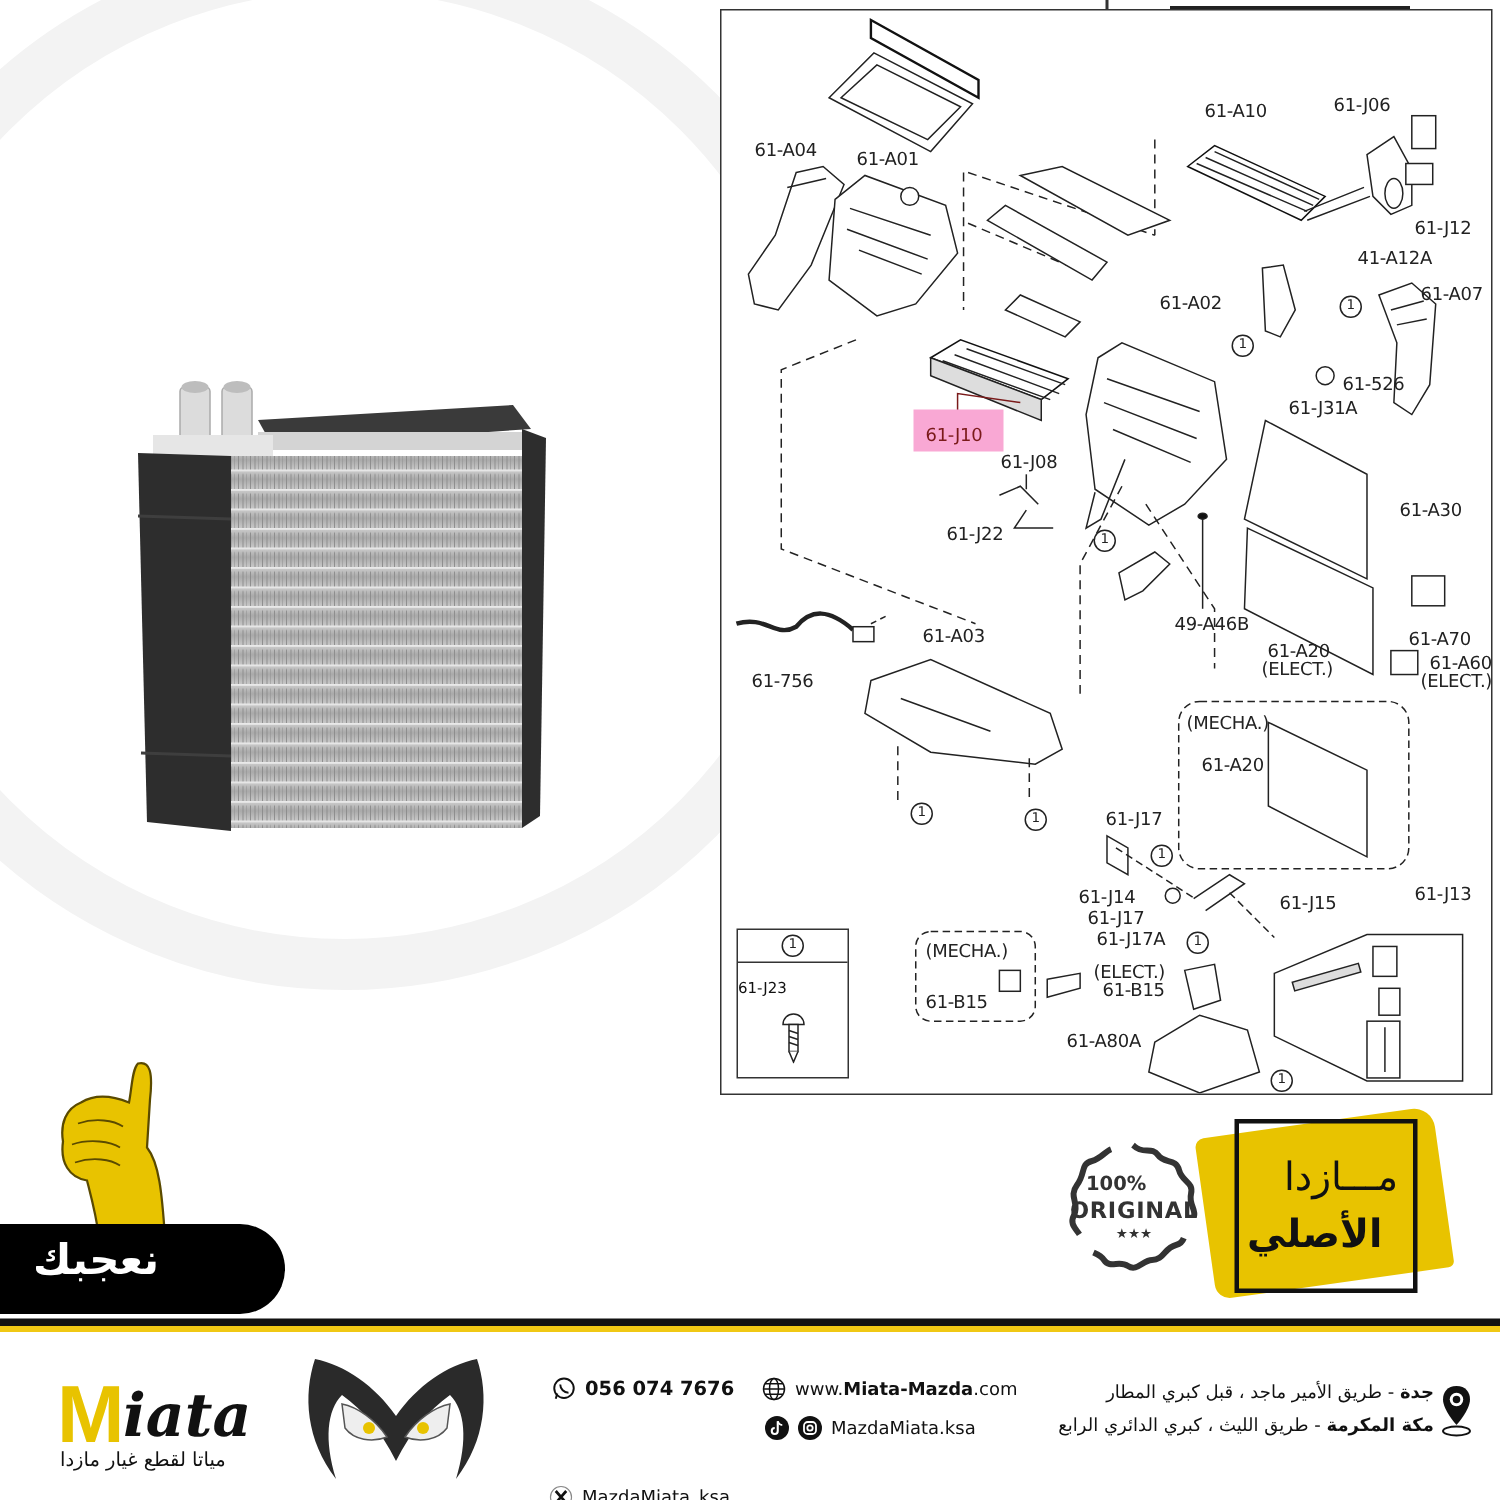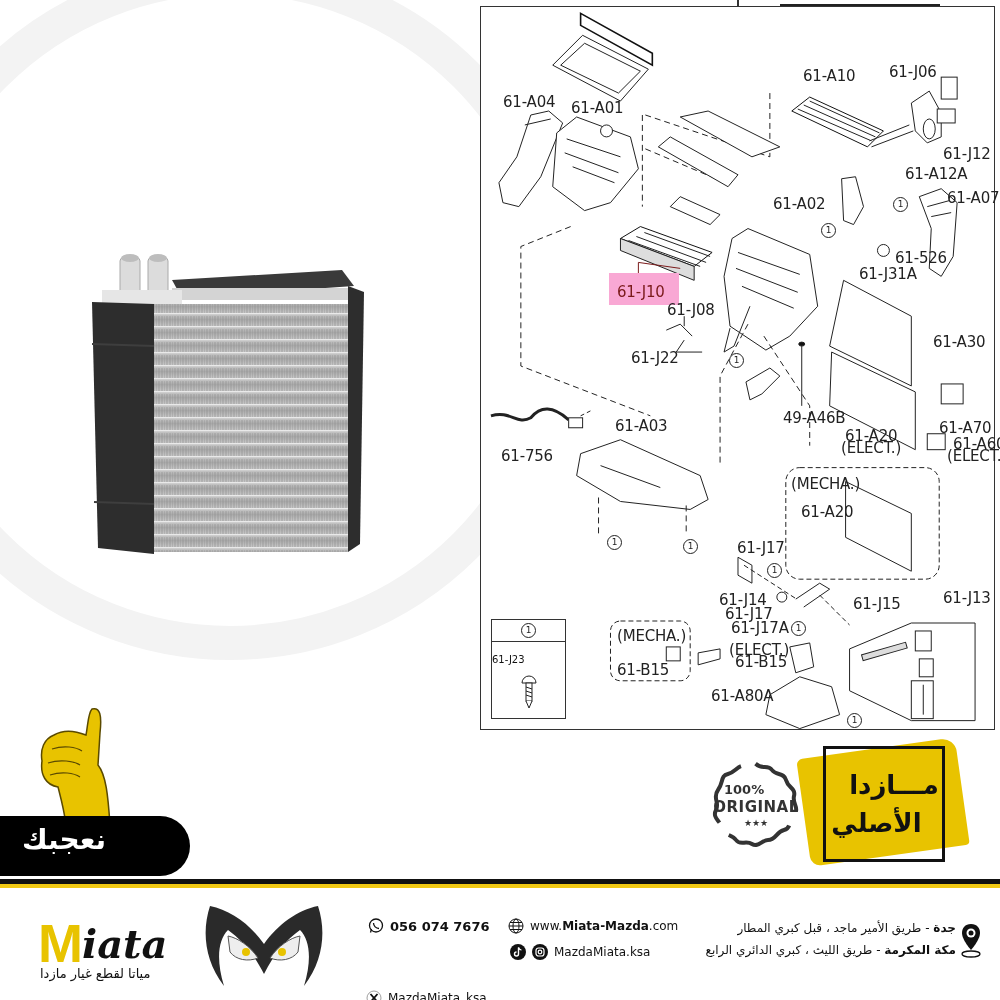--- a/index.html
+++ b/index.html
@@ -17,21 +17,21 @@
 
   
   .diagram {
     position: absolute; left: 480px; top: 6px; width: 515px; height: 724px;
     border: 1.5px solid #333; background: #fff;
   }
   .diagram-top-tick { position: absolute; left: 737px; top: 0; width: 1.5px; height: 6px; background: #333; }
   .diagram-top-line { position: absolute; left: 780px; top: 4px; width: 160px; height: 2px; background: #222; }
   .diagram svg.art { position: absolute; left: 0; top: 0; width: 100%; height: 100%; }
   .lbl {
-    position: absolute; font-family: "DejaVu Sans", sans-serif; font-size: 15px; color: #222;
+    position: absolute; font-family: "DejaVu Sans", sans-serif; font-size: 12px; color: #222;
     white-space: nowrap; letter-spacing: -0.2px;
   }
   .lbl.hl { background: #f9a8d4; color: #7a1a1a; padding: 10px 14px 4px 8px; }
   .circ {
     position: absolute; width: 15px; height: 15px; border: 1px solid #222; border-radius: 50%;
     font-size: 9px; line-height: 13px; text-align: center; color: #222; background: #fff;
   }
   .legend-box {
     position: absolute; left: 10px; top: 612px; width: 75px; height: 100px; border: 1px solid #333;
   }
@@ -59,21 +59,21 @@
   .orig-stars { position: absolute; left: 706px; top: 818px; width: 100px; text-align: center; font-size: 9px; color: #333; }
 
   .mazda-splash {
     position: absolute; left: 803px; top: 748px; width: 160px; height: 108px;
     background: #e8c300; transform: rotate(-8deg); border-radius: 6px 14px 4px 10px;
   }
   .mazda-frame {
     position: absolute; left: 823px; top: 746px; width: 122px; height: 116px;
     border: 3px solid #111;
   }
-  .mazda-line1 { position: absolute; left: 823px; top: 770px; width: 142px; text-align: center; font-size: 26px; font-weight: bold; color: #111; direction: rtl; }
+  .mazda-line1 { position: absolute; left: 823px; top: 770px; width: 142px; text-align: center; font-size: 26px; font-weight: normal; color: #111; direction: rtl; }
   .mazda-line2 { position: absolute; left: 823px; top: 808px; width: 107px; text-align: center; font-size: 26px; font-weight: bold; color: #111; direction: rtl; }
 
   
   .div-black { position: absolute; left: 0; top: 879px; width: 1000px; height: 5px; background: #111; }
   .div-yellow { position: absolute; left: 0; top: 884px; width: 1000px; height: 4px; background: #f0c814; }
 
   
   .logo-M { position: absolute; left: 38px; top: 912px; font-size: 54px; font-weight: bold; color: #e8c300; font-family: "Liberation Sans", sans-serif; letter-spacing: -2px; }
   .logo-iata { position: absolute; left: 82px; top: 920px; font-size: 40px; font-weight: bold; font-style: italic; color: #111; font-family: "DejaVu Serif", serif; }
   .logo-ar { position: absolute; left: 40px; top: 966px; font-size: 13px; font-weight: normal; color: #111; direction: rtl; }
@@ -235,21 +235,21 @@
     <path d="M158,268 L158,256 L200,262" stroke="#7a1a1a"></path>
     <path d="M204,310 L204,320"></path>
     <path d="M222,346 L196,346 L204,334"></path>
   </svg>
 
   <div class="lbl" style="left:22px;top:86px">61-A04</div>
   <div class="lbl" style="left:90px;top:92px">61-A01</div>
   <div class="lbl" style="left:322px;top:60px">61-A10</div>
   <div class="lbl" style="left:408px;top:56px">61-J06</div>
   <div class="lbl" style="left:462px;top:138px">61-J12</div>
-  <div class="lbl" style="left:424px;top:158px">61-A12A</div>
+  <div class="lbl" style="left:424px;top:158px">41-A12A</div>
   <div class="lbl" style="left:466px;top:182px">61-A07</div>
   <div class="lbl" style="left:292px;top:188px">61-A02</div>
   <div class="lbl" style="left:414px;top:242px">61-526</div>
   <div class="lbl" style="left:378px;top:258px">61-J31A</div>
   <div class="lbl hl" style="left:128px;top:266px">61-J10</div>
   <div class="lbl" style="left:186px;top:294px">61-J08</div>
   <div class="lbl" style="left:150px;top:342px">61-J22</div>
   <div class="lbl" style="left:452px;top:326px">61-A30</div>
   <div class="lbl" style="left:302px;top:402px">49-A46B</div>
   <div class="lbl" style="left:458px;top:412px">61-A70</div>

